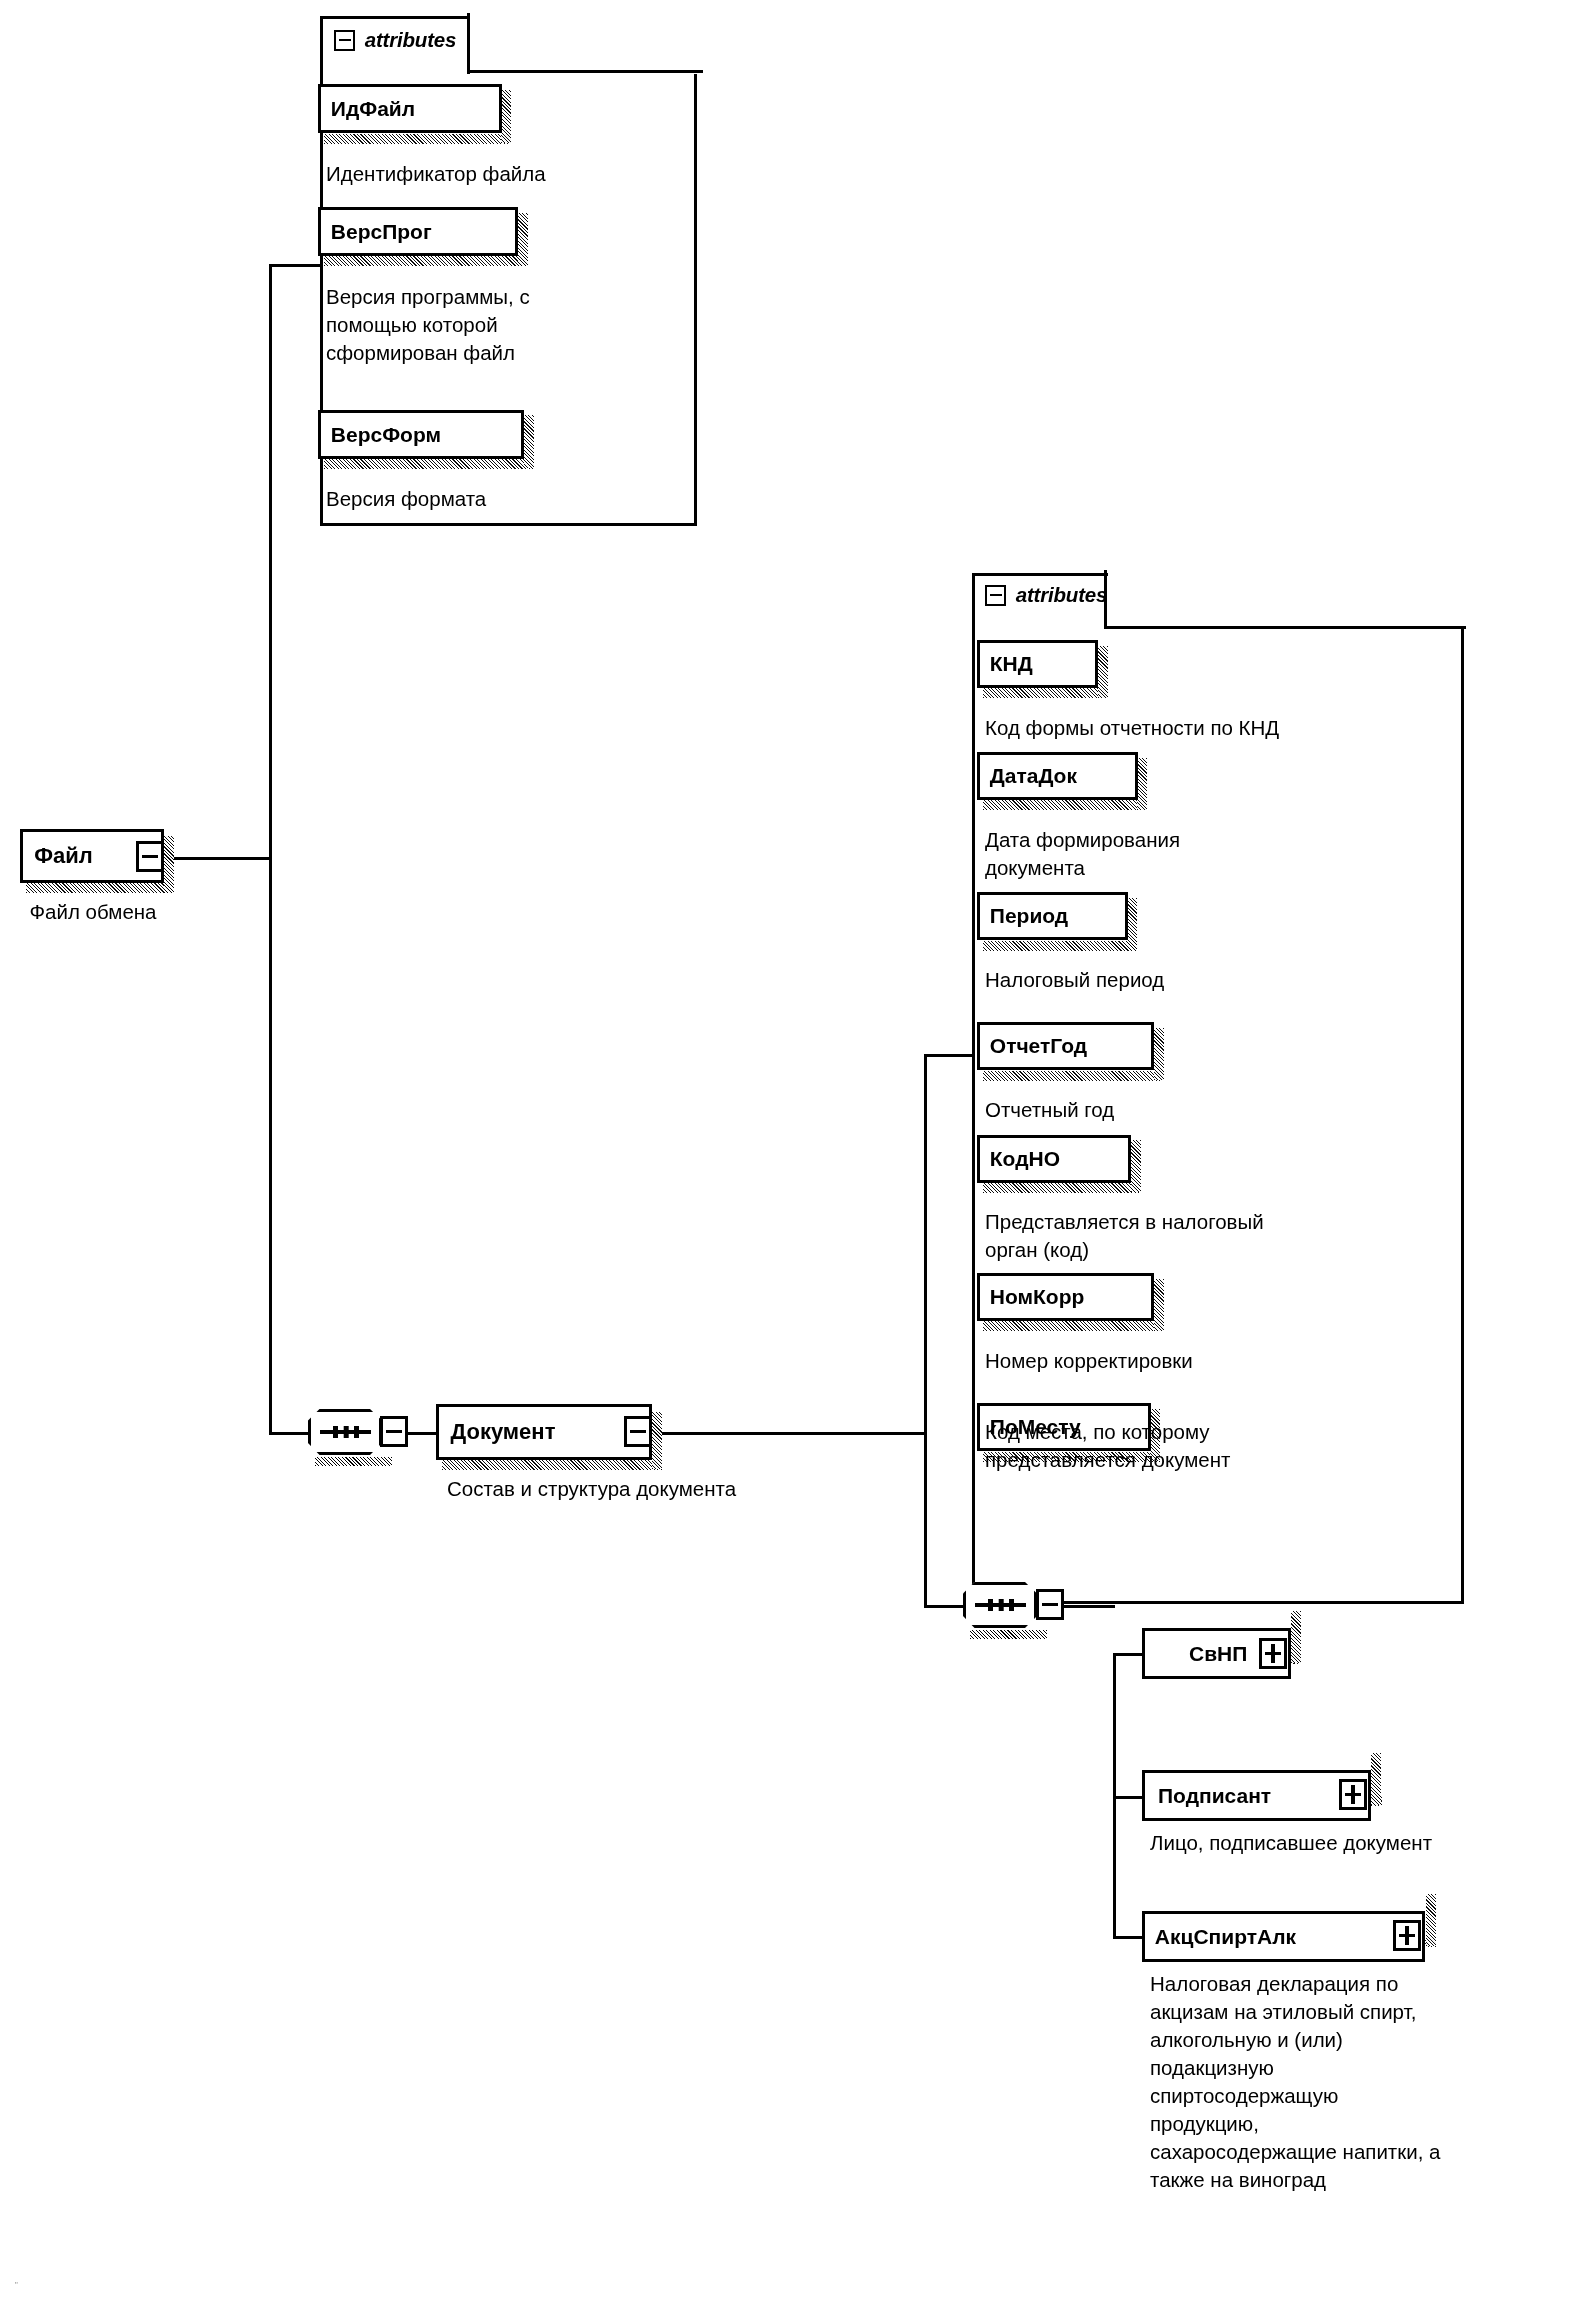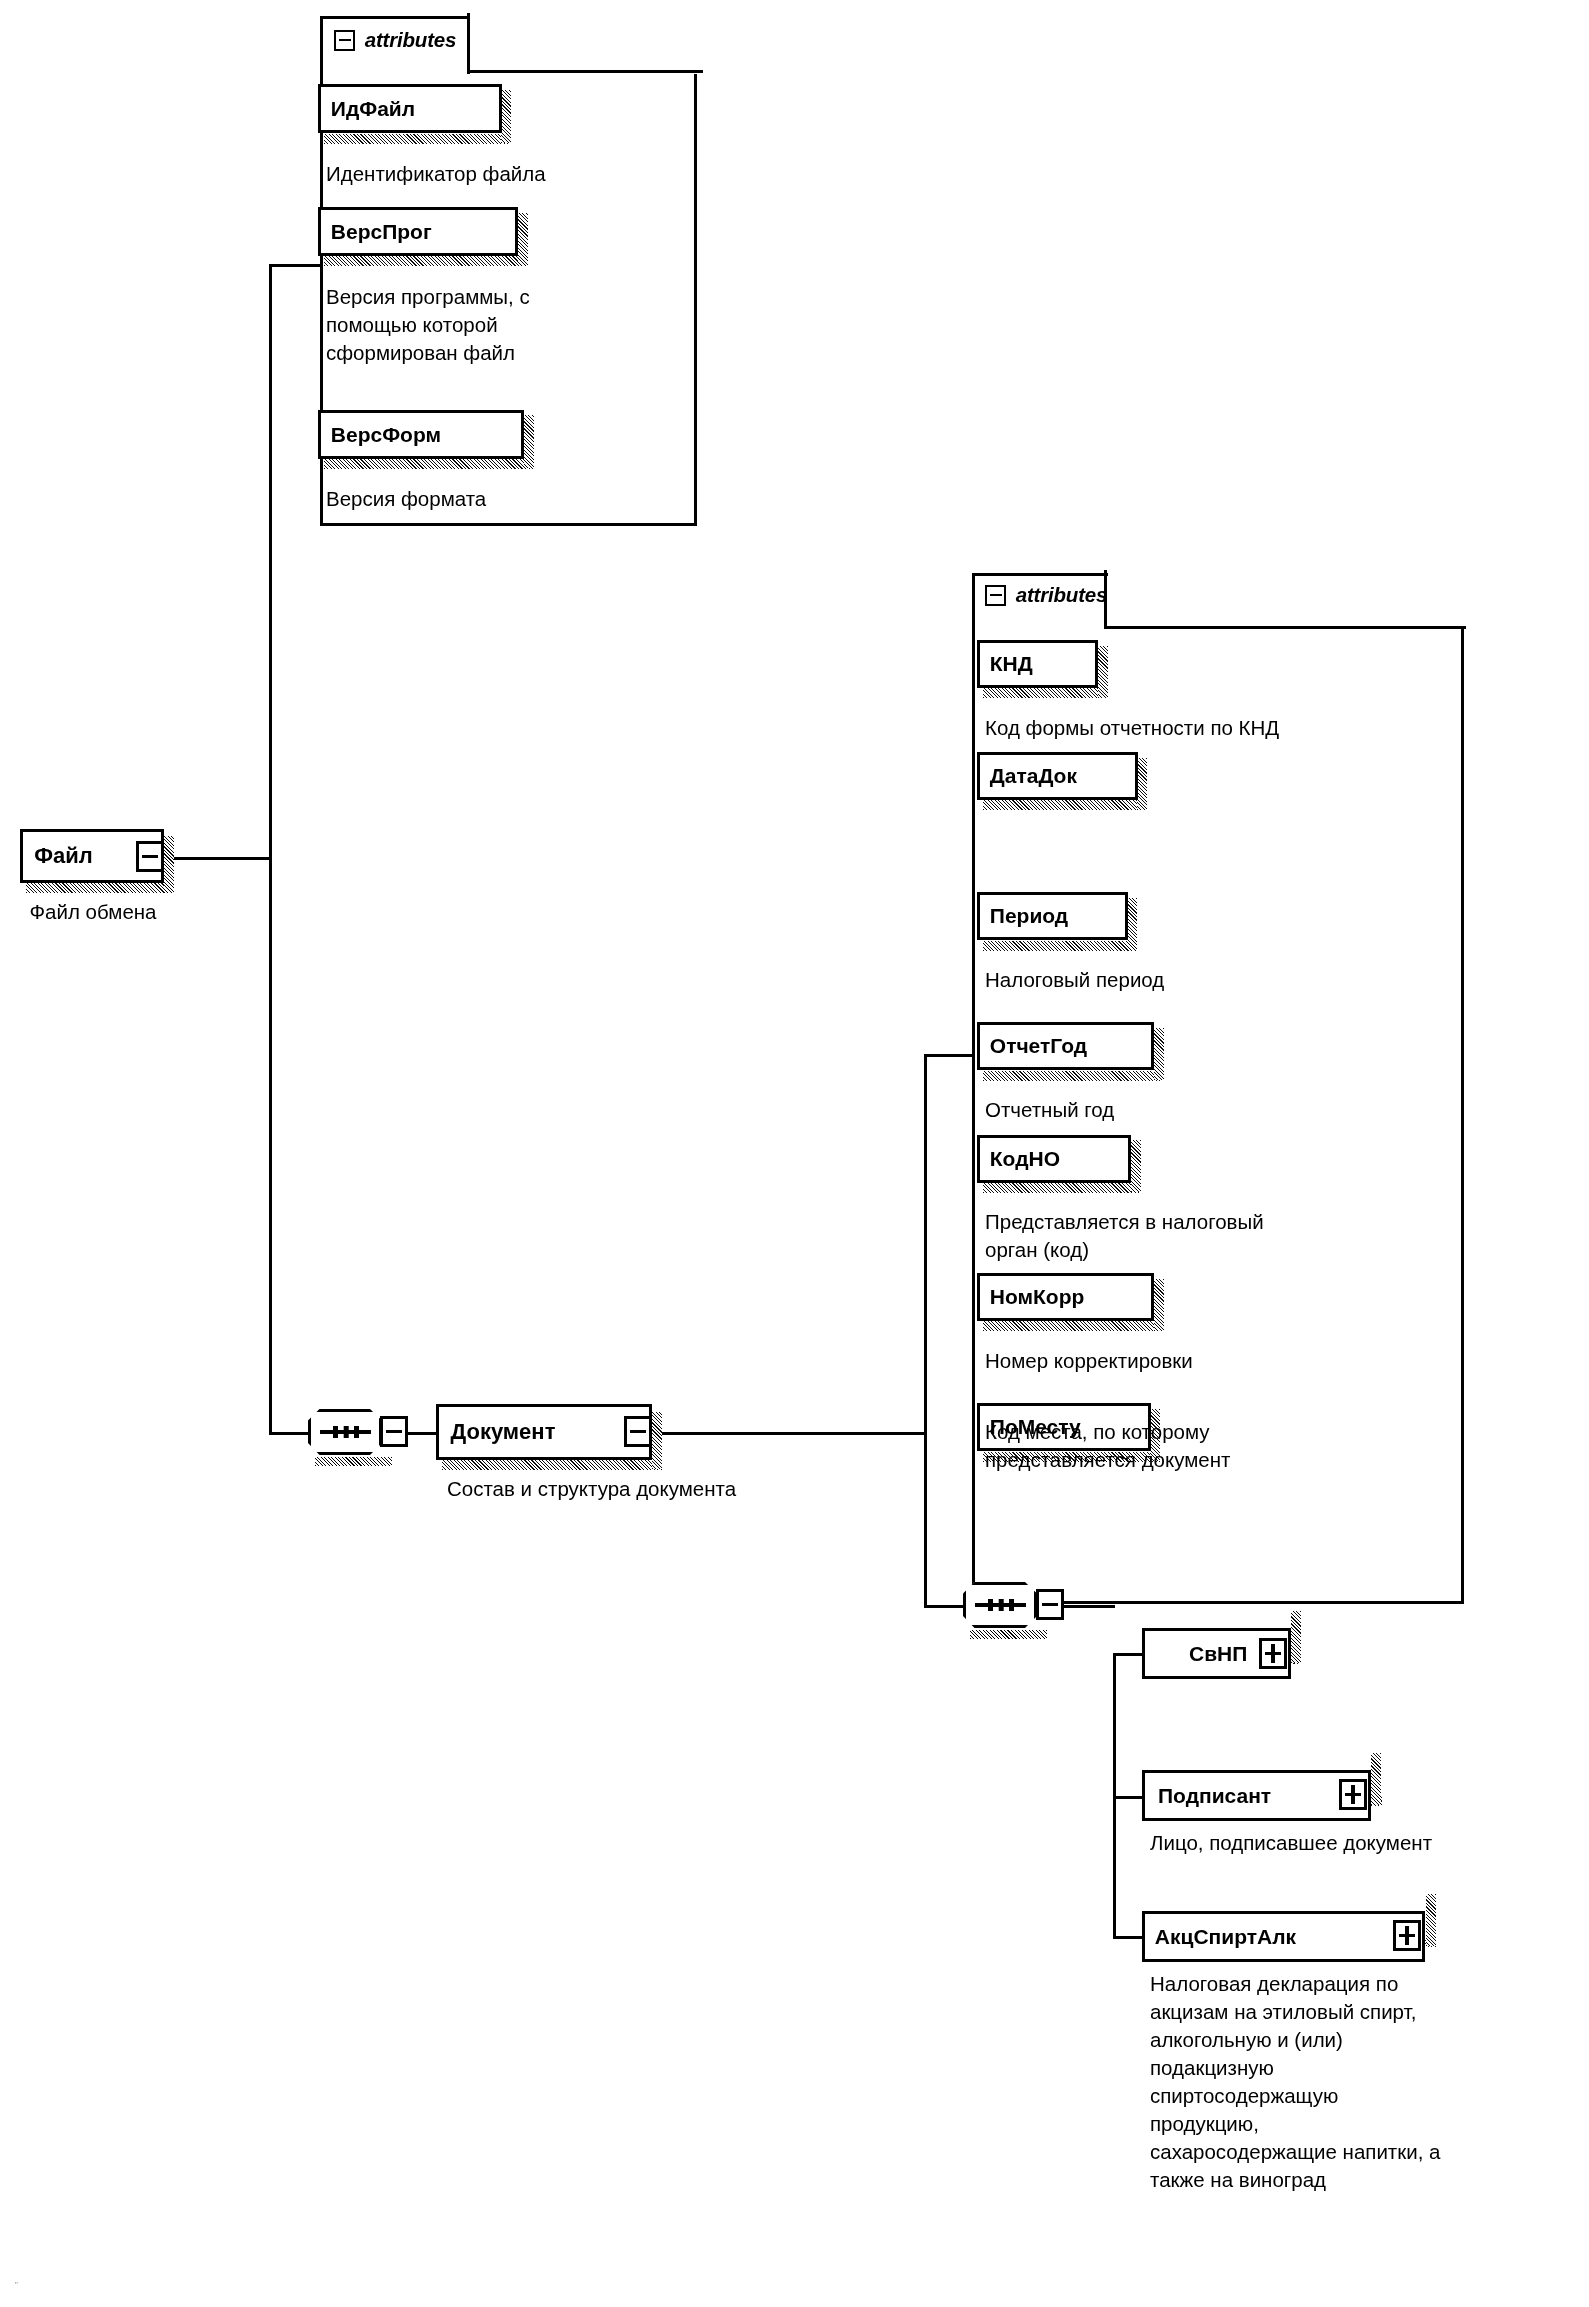--- a/index.html
+++ b/index.html
@@ -260,20 +260,22 @@
   <div class="node small" style="left:977px;top:640px;width:121px;height:48px;">
     <span class="node-label">КНД</span>
   </div>
   <div class="caption" style="left:985px;top:714px;width:475px;">Код формы отчетности по КНД</div>
 
   <div class="shadow" style="left:983px;top:800px;width:164px;height:9.8px;"></div>
   <div class="shadow" style="left:1137px;top:758px;width:9.8px;height:52px;"></div>
   <div class="node small" style="left:977px;top:752px;width:161px;height:48px;align-items:center;">
     <span class="node-label">ДатаДок</span>
   </div>
+  <div class="caption" style="left:985px;top:826px;width:344px;">Дата формирования
+документа</div>
 
   <div class="shadow" style="left:983px;top:941px;width:154px;height:9.8px;"></div>
   <div class="shadow" style="left:1127px;top:898px;width:9.8px;height:52px;"></div>
   <div class="node small" style="left:977px;top:892px;width:151px;height:48px;">
     <span class="node-label">Период</span>
   </div>
   <div class="caption" style="left:985px;top:966px;width:344px;">Налоговый период</div>
 
   <div class="shadow" style="left:983px;top:1071px;width:180px;height:9.8px;"></div>
   <div class="shadow" style="left:1154px;top:1028px;width:9.8px;height:52px;"></div>

